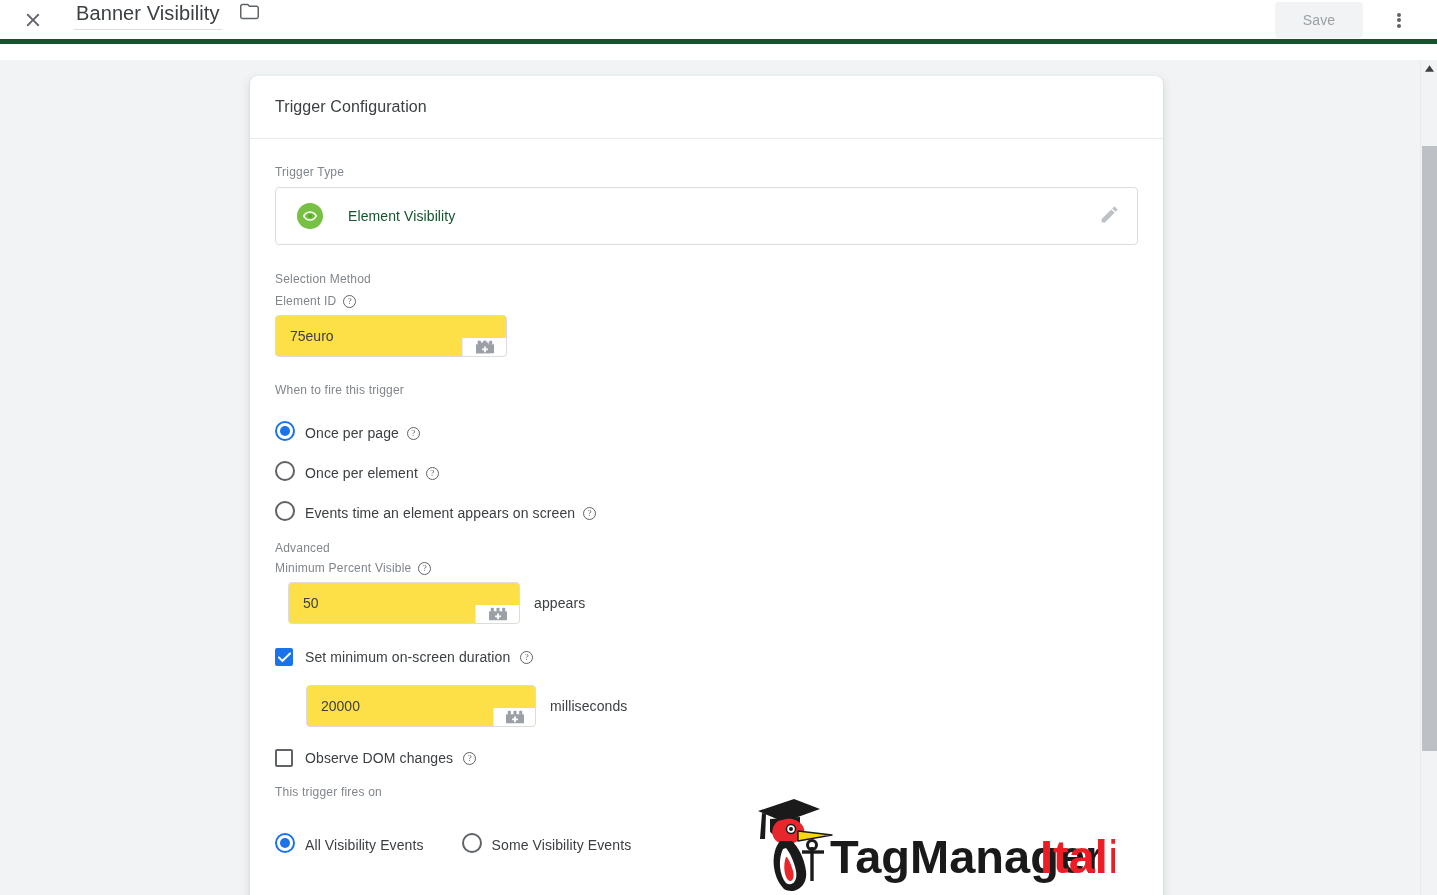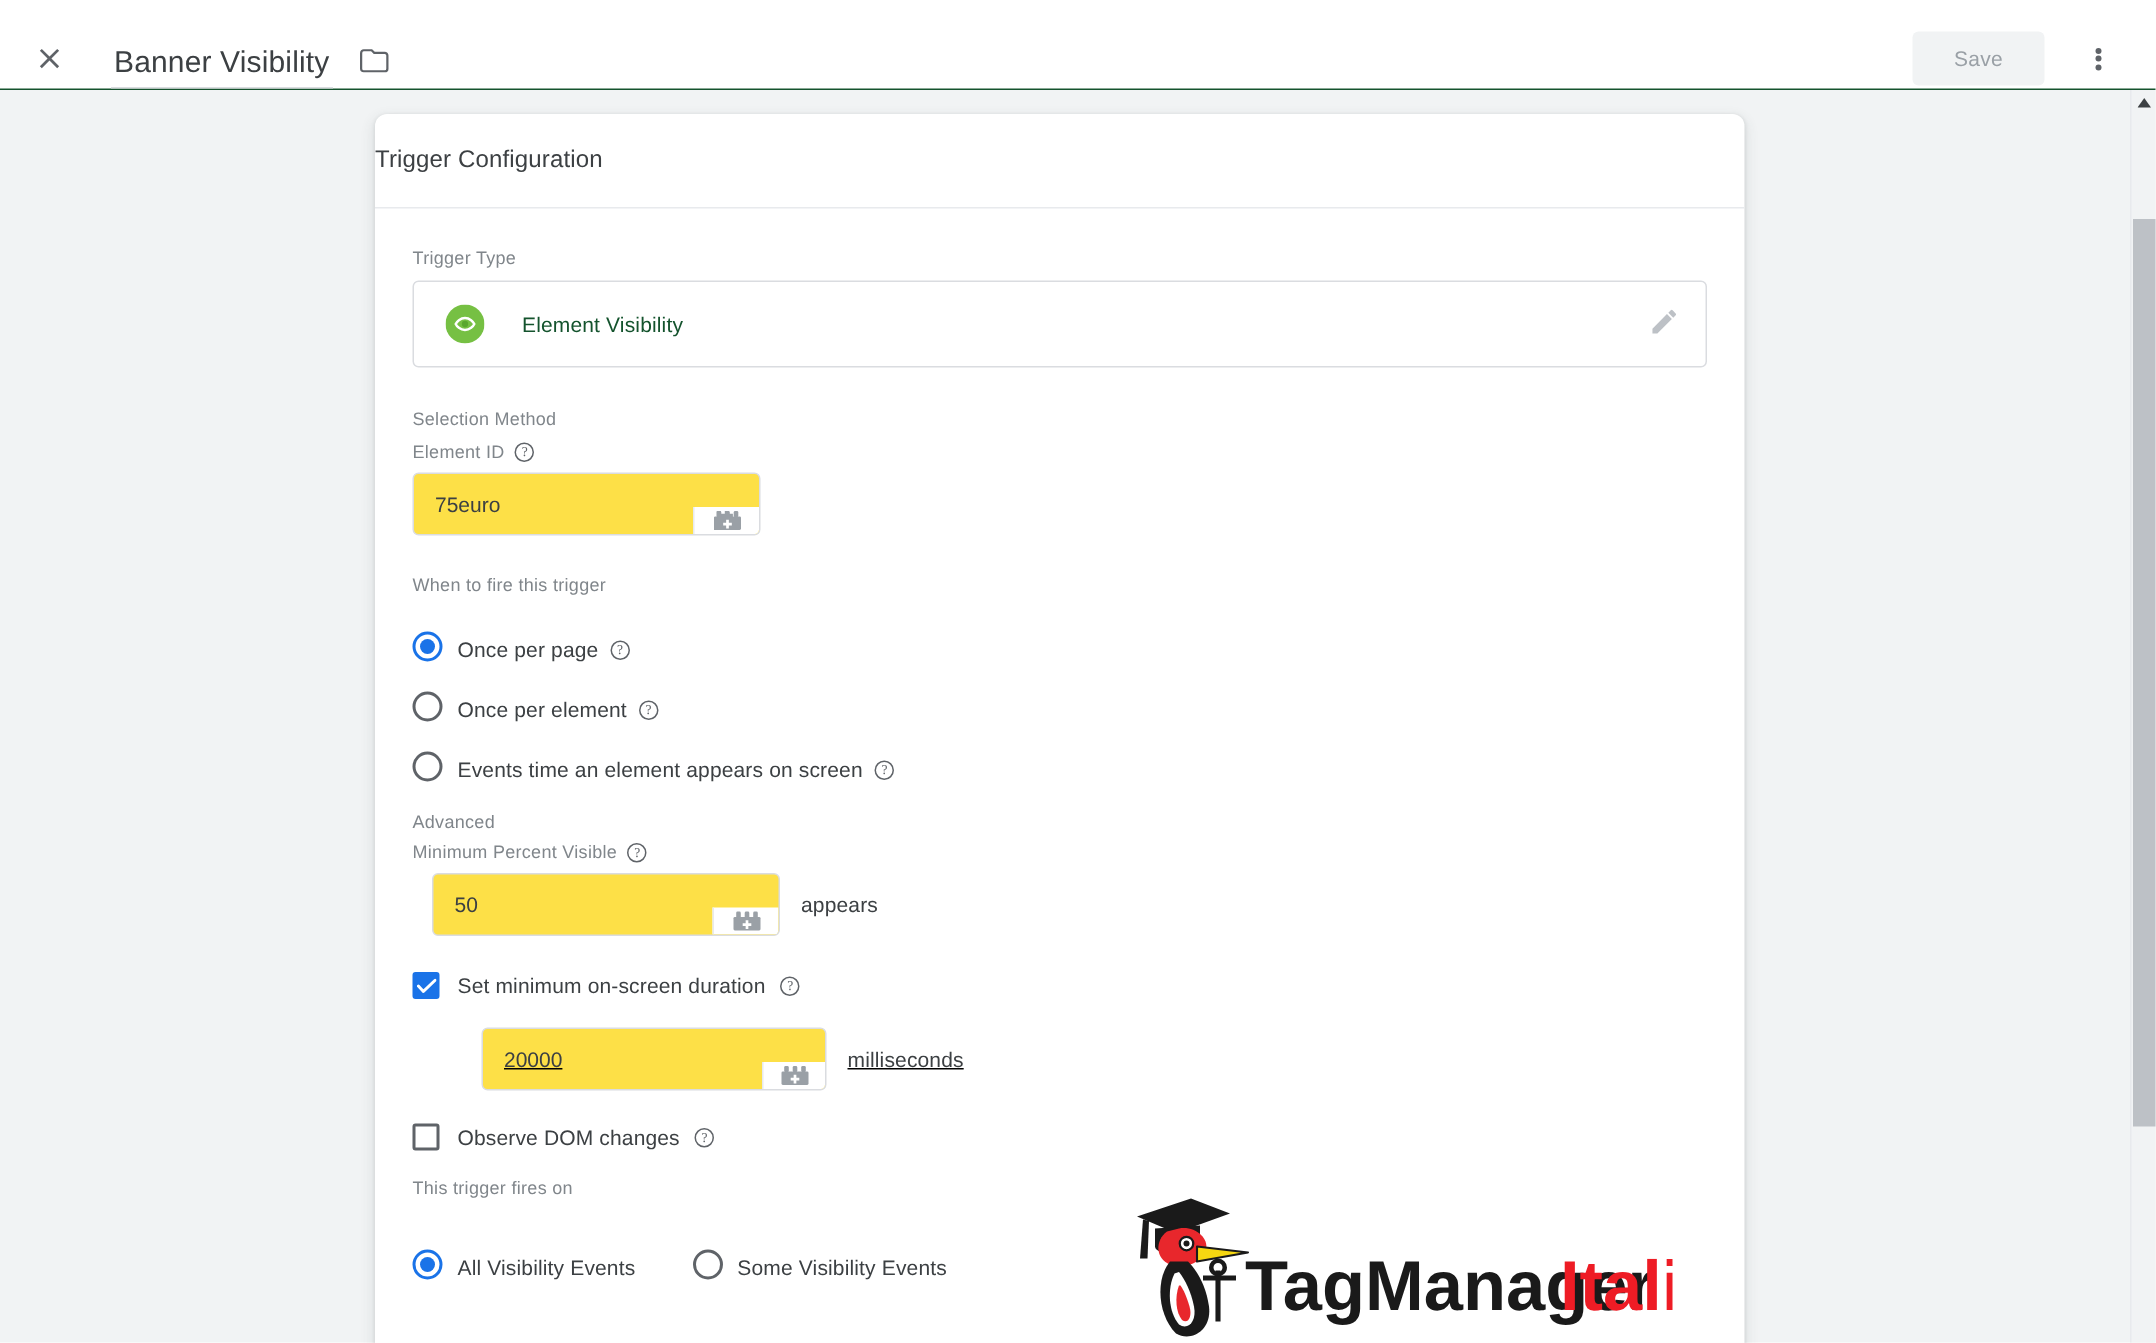--- a/index.html
+++ b/index.html
@@ -8,24 +8,24 @@
     width: 1437px; height: 895px;
     overflow: hidden;
     background: #ffffff;
     font-family: "Liberation Sans", sans-serif;
     -webkit-font-smoothing: antialiased;
   }
 
   
   .topbar {
     position: absolute; left: 0; top: 0;
-    width: 1437px; height: 60px;
+    width: 1437px; height: 44px;
     background: #ffffff;
-    border-bottom: 1px solid #14532d;
-    display: flex; align-items: flex-end;
+    border-bottom: 5px solid #14532d;
+    display: flex; align-items: flex-start;
   }
   .close-btn {
     width: 40px; height: 40px; margin-left: 13px;
     display: flex; align-items: center; justify-content: center;
     border-radius: 50%; cursor: pointer;
   }
   .close-btn svg { display: block; }
   .title-wrap {
     margin-left: 21px;
     display: flex; align-items: center; gap: 16px;
@@ -97,20 +97,21 @@
     width: 913px; height: 870px;
     background: #ffffff;
     border-radius: 8px;
     box-shadow: 0 1px 3px rgba(60,64,67,.14), 0 4px 8px 3px rgba(60,64,67,.07);
     overflow: hidden;
   }
   .card-header {
     height: 63px;
     border-bottom: 1px solid #e8eaed;
     display: flex; align-items: center;
+    padding-left: 25px;
   }
   .card-header-title {
     font-size: 16px; color: #3c4043; letter-spacing: .1px;
   }
   .card-body { padding: 26px 25px 0 25px; }
 
   
   .field-label {
     font-size: 12px; color: #80868b;
     letter-spacing: .2px;
@@ -388,21 +389,21 @@
           <svg width="13" height="11" viewBox="0 0 14 11" aria-hidden="true">
             <path d="M1 5.4l3.6 3.8L13 1.2" fill="none" stroke="#ffffff" stroke-width="2.1" stroke-linecap="round" stroke-linejoin="round"></path>
           </svg>
         </span>
         <span class="check-label">
           <span>Set minimum on-screen duration</span>
           <span class="help-icon">?</span>
         </span>
       </div>
 
-      <div class="input-group" style="margin-left:46px; margin-top:9px; margin-bottom:12px;text-decoration:underline;">
+      <div class="input-group" style="margin-left:31px; margin-top:9px; margin-bottom:12px;">
         <div class="input-shell">
           <input class="text-input" style="width: 186px;" value="20000">
           <button class="var-btn" style="width:42px;">
             <svg width="22" height="18" viewBox="0 0 24 20" aria-hidden="true">
               <rect x="2" y="7" width="20" height="10" rx="1" fill="#9aa0a6"></rect>
               <rect x="4" y="3" width="3.4" height="4.5" rx="1" fill="#9aa0a6"></rect>
               <rect x="10.3" y="3" width="3.4" height="4.5" rx="1" fill="#9aa0a6"></rect>
               <rect x="16.6" y="3" width="3.4" height="4.5" rx="1" fill="#9aa0a6"></rect>
               <path d="M11 9.5h2v2.2h2.2v2H13v2.2h-2v-2.2H8.8v-2H11z" fill="#ffffff"></path>
             </svg>

